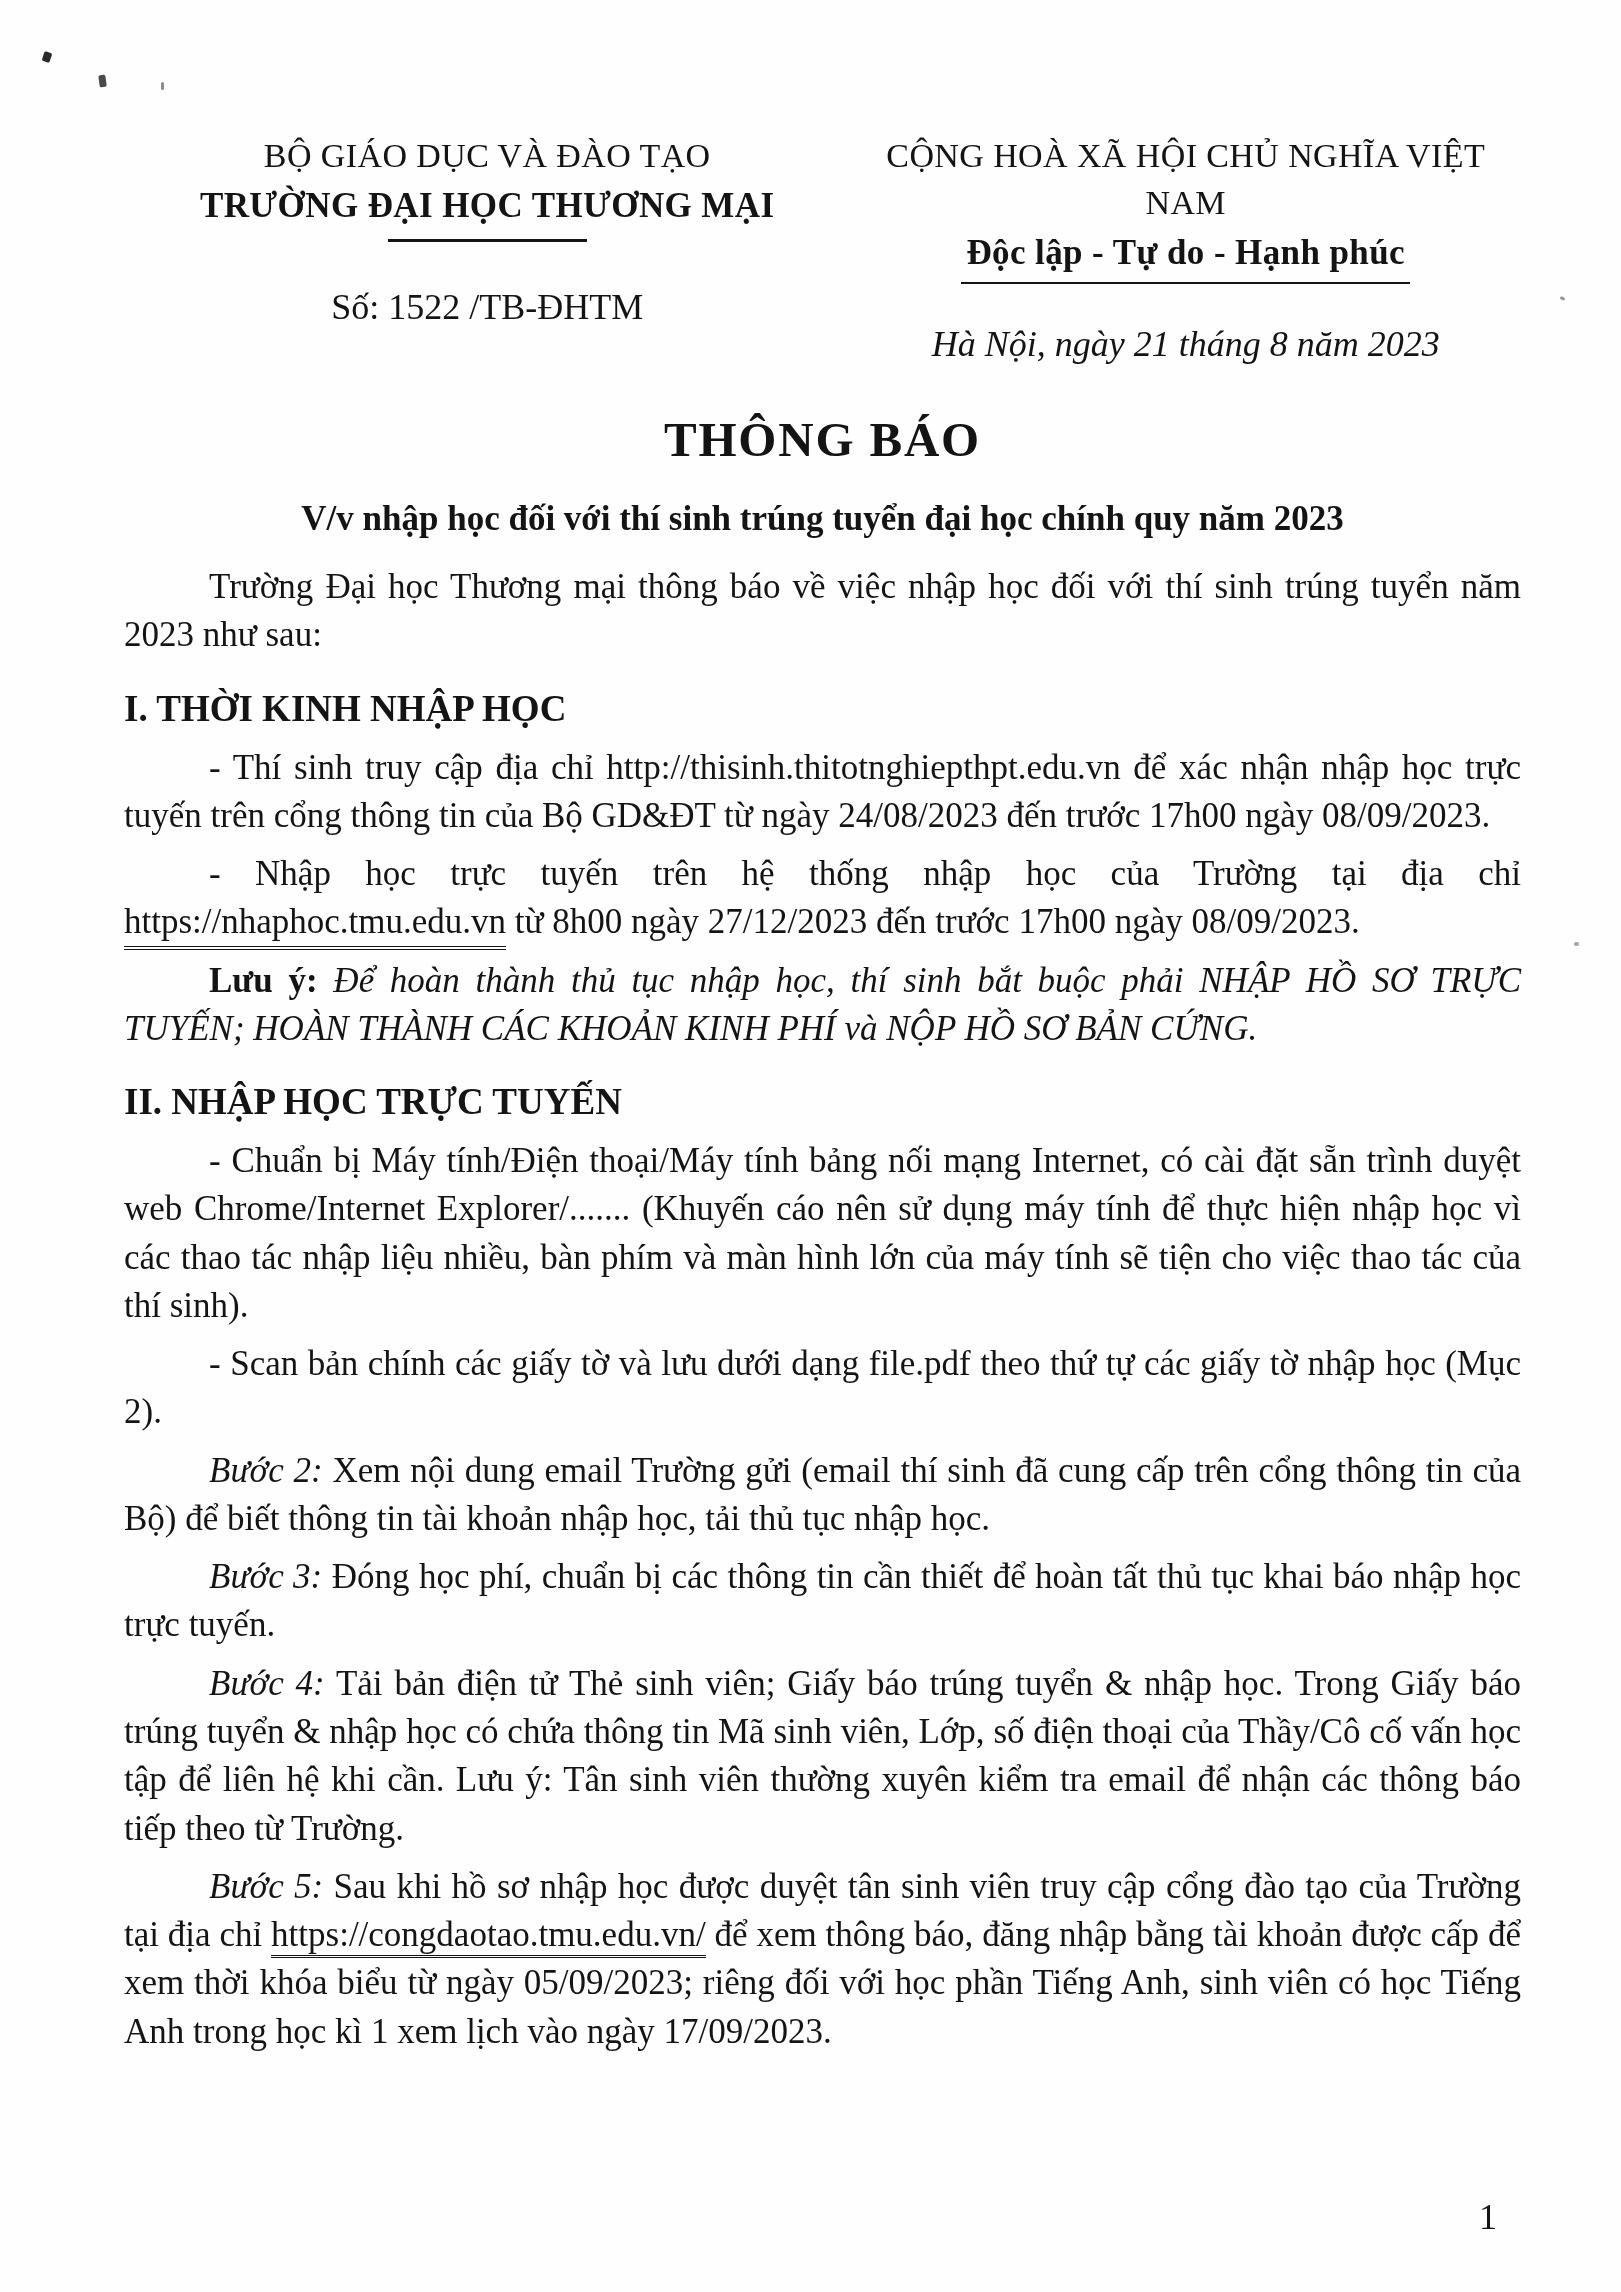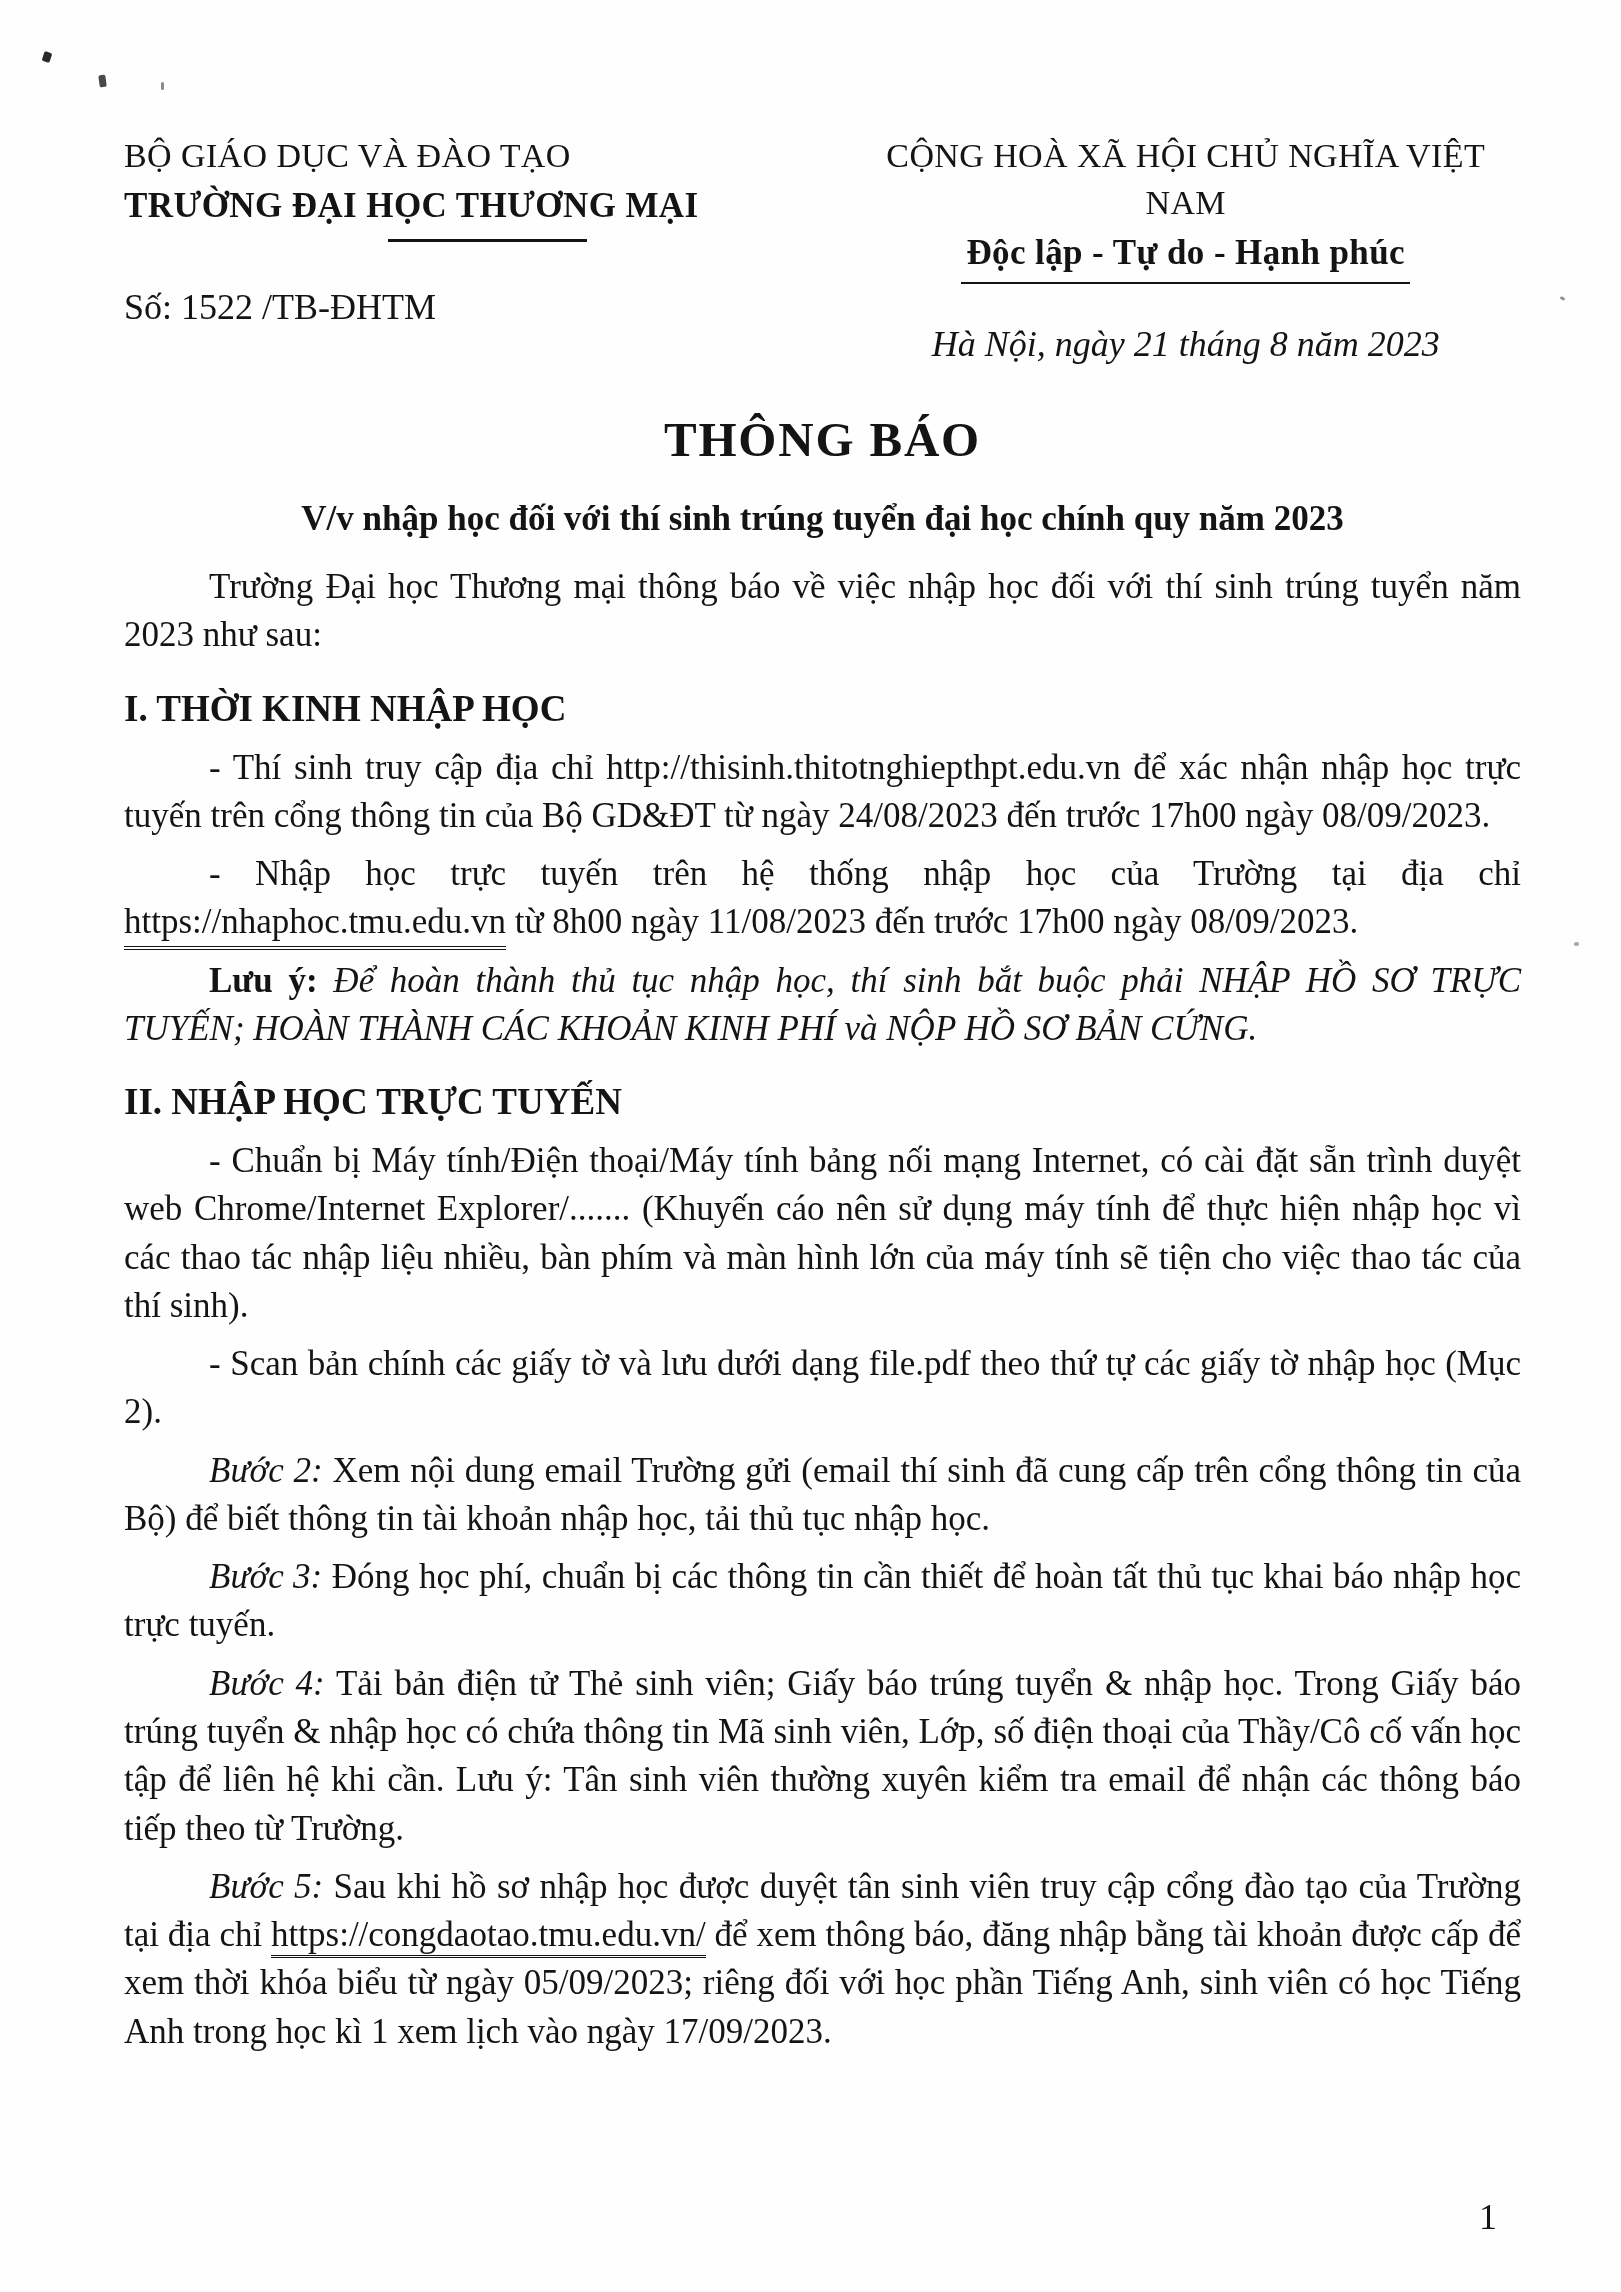--- a/index.html
+++ b/index.html
@@ -17,21 +17,21 @@
   }
   
   .speck{position:absolute;background:#2a2a2a;border-radius:1.8px;}
   .s1{left:43px;top:52px;width:8px;height:9.9px;transform:rotate(18deg);}
   .s2{left:99px;top:75px;width:7.2px;height:11.6px;transform:rotate(-8deg);opacity:.85;}
   .s3{left:161px;top:82px;width:2.7px;height:8px;opacity:.55;}
   .s4{left:1560px;top:297px;width:5.4px;height:2.7px;opacity:.5;transform:rotate(25deg);}
   .s5{left:1574px;top:942px;width:4.5px;height:3.6px;opacity:.4;}
 
   .header{display:flex;}
-  .hcol-left{width:52%;}
+  .hcol-left{width:52%;text-align:center;}
   .hcol-right{width:48%;text-align:center;}
   .h1{font-size:34px;letter-spacing:0.4px;}
   .h2{font-size:35px;font-weight:bold;letter-spacing:0.4px;margin-top:1.8px;}
   .h-rule{width:199px;height:2.7px;background:#141414;margin:9px auto 0;}
   .doc-number{margin-top:41px;font-size:36px;}
   .motto{display:inline-block;border-bottom:2.7px solid #141414;padding:0 5.4px 5.4px;}
   .date-line{margin-top:36px;font-style:italic;font-size:36px;}
 
   .title{
     text-align:center;font-weight:bold;font-size:49px;
@@ -83,21 +83,21 @@
   <div class="subtitle">V/v nhập học đối với thí sinh trúng tuyển đại học chính quy năm 2023</div>
 
   <div class="body-text">
 
     <p class="indent">Trường Đại học Thương mại thông báo về việc nhập học đối với thí sinh trúng tuyển năm 2023 như sau:</p>
 
     <h3>I. THỜI KINH NHẬP HỌC</h3>
 
     <p class="indent">- Thí sinh truy cập địa chỉ http://thisinh.thitotnghiepthpt.edu.vn để xác nhận nhập học trực tuyến trên cổng thông tin của Bộ GD&amp;ĐT từ ngày 24/08/2023 đến trước 17h00 ngày 08/09/2023.</p>
 
-    <p class="indent"><span>- Nhập học trực tuyến trên hệ thống nhập học của Trường tại địa chỉ </span><span class="link-heavy">https://nhaphoc.tmu.edu.vn</span><span>  từ 8h00 ngày 11/08/2023 đến trước 17h00 ngày 08/09/2023.</span></p>
+    <p class="indent"><span>- Nhập học trực tuyến trên hệ thống nhập học của Trường tại địa chỉ </span><span class="link-heavy">https://nhaphoc.tmu.edu.vn</span><span>  từ 8h00 ngày 27/12/2023 đến trước 17h00 ngày 08/09/2023.</span></p>
 
     <p class="indent"><span class="b">Lưu ý:</span><span class="it"> Để hoàn thành thủ tục nhập học, thí sinh bắt buộc phải NHẬP HỒ SƠ TRỰC TUYẾN; HOÀN THÀNH CÁC KHOẢN KINH PHÍ và NỘP HỒ SƠ BẢN CỨNG.</span></p>
 
     <h3>II. NHẬP HỌC TRỰC TUYẾN</h3>
 
 
     <p class="indent">- Chuẩn bị Máy tính/Điện thoại/Máy tính bảng nối mạng Internet, có cài đặt sẵn trình duyệt web Chrome/Internet Explorer/....... (Khuyến cáo nên sử dụng máy tính để thực hiện nhập học vì các thao tác nhập liệu nhiều, bàn phím và màn hình lớn của máy tính sẽ tiện cho việc thao tác của thí sinh).</p>
 
     <p class="indent">- Scan bản chính các giấy tờ và lưu dưới dạng file.pdf theo thứ tự các giấy tờ nhập học (Mục 2).</p>
 

